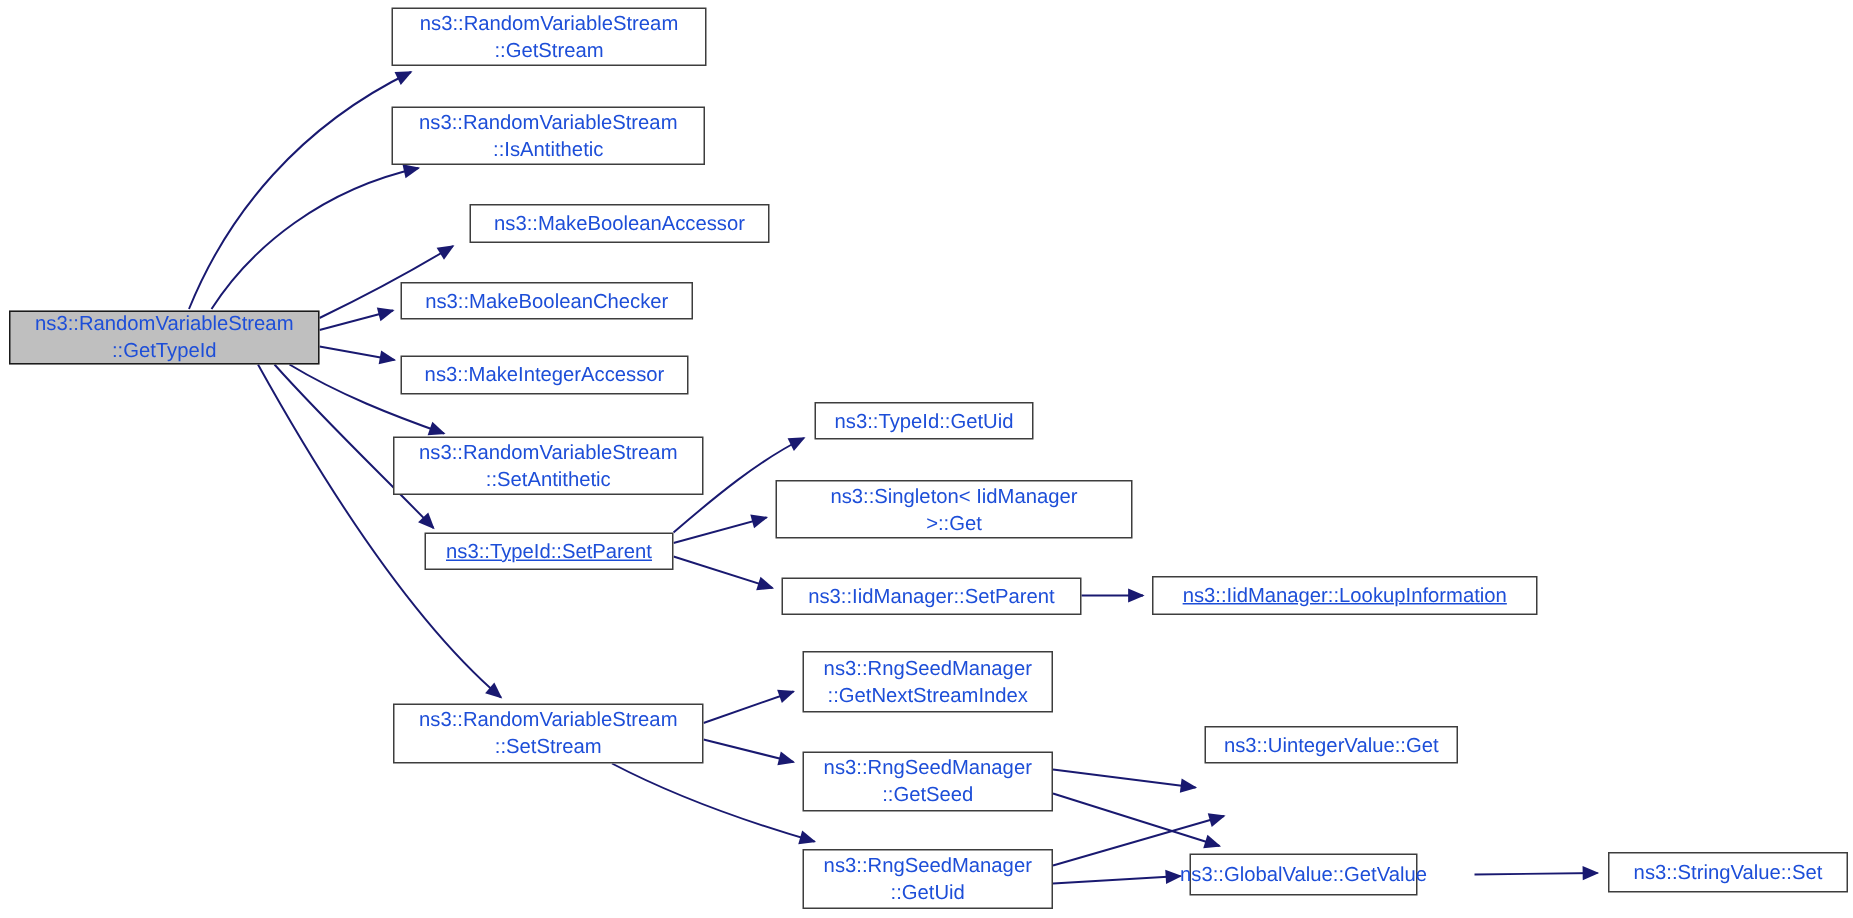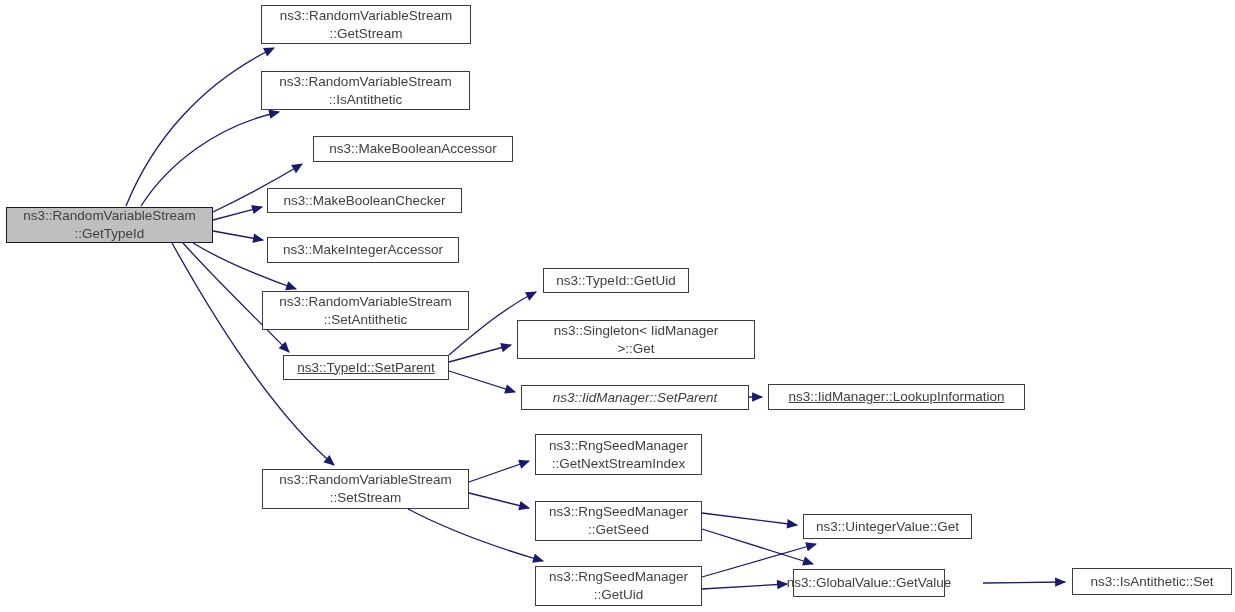--- a/index.html
+++ b/index.html
@@ -15,21 +15,21 @@
     position: absolute;
     left: 0; top: 0;
     width: 1235px; height: 612px;
     pointer-events: none;
   }
   .node {
     position: absolute;
     box-sizing: border-box;
     background: #ffffff;
     border: 1px solid #3d3d3d;
-    color: #404040;
+    color: #1d4ed8;
     display: flex;
     flex-direction: column;
     align-items: center;
     justify-content: center;
     text-align: center;
     font-size: 13.5px;
     line-height: 18px;
     white-space: nowrap;
     cursor: pointer;
   }
@@ -118,21 +118,21 @@
 
   <div class="node" style="left:543px; top:268px; width:146px; height:25px;">
     <span>ns3::TypeId::GetUid</span>
   </div>
 
   <div class="node" style="left:517px; top:320px; width:238px; height:39px;">
     <span>ns3::Singleton&lt; IidManager</span>
     <span>&gt;::Get</span>
   </div>
 
-  <div class="node" style="left:521px; top:385px; width:228px; height:25px;font-style:italic;">
+  <div class="node" style="left:521px; top:385px; width:200px; height:25px;">
     <span>ns3::IidManager::SetParent</span>
   </div>
 
   <div class="node" style="left:768px; top:384px; width:257px; height:26px;text-decoration:underline;">
     <span>ns3::IidManager::LookupInformation</span>
   </div>
 
   <div class="node" style="left:535px; top:434px; width:167px; height:41px;">
     <span>ns3::RngSeedManager</span>
     <span>::GetNextStreamIndex</span>
@@ -141,25 +141,25 @@
   <div class="node" style="left:535px; top:501px; width:167px; height:40px;">
     <span>ns3::RngSeedManager</span>
     <span>::GetSeed</span>
   </div>
 
   <div class="node" style="left:535px; top:566px; width:167px; height:40px;">
     <span>ns3::RngSeedManager</span>
     <span>::GetUid</span>
   </div>
 
-  <div class="node" style="left:803px; top:514px; width:169px; height:25px;">
+  <div class="node" style="left:803px; top:484px; width:169px; height:25px;">
     <span>ns3::UintegerValue::Get</span>
   </div>
 
   <div class="node" style="left:793px; top:569px; width:152px; height:28px;">
     <span>ns3::GlobalValue::GetValue</span>
   </div>
 
   <div class="node" style="left:1072px; top:568px; width:160px; height:27px;">
-    <span>ns3::IsAntithetic::Set</span>
+    <span>ns3::StringValue::Set</span>
   </div>
 
 </div>
 
 </body></html>

